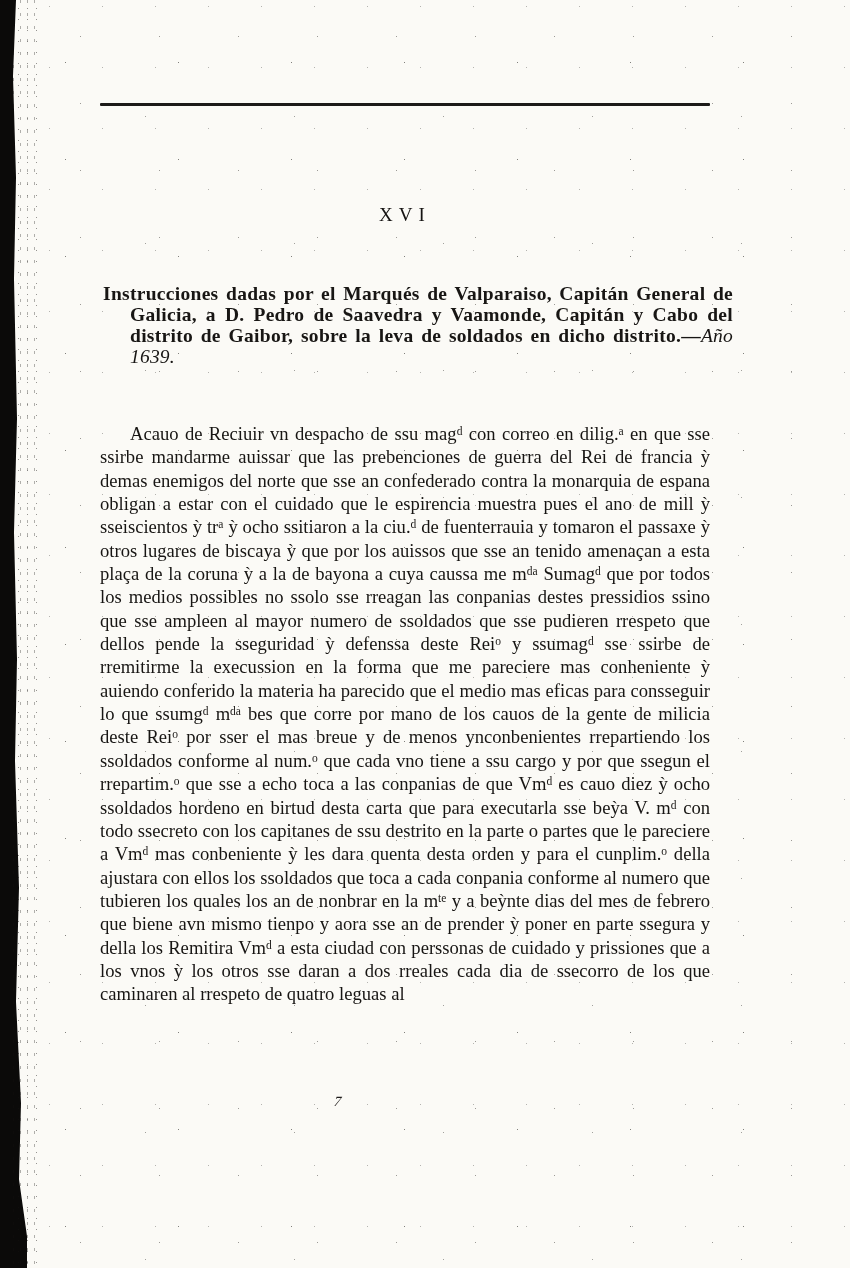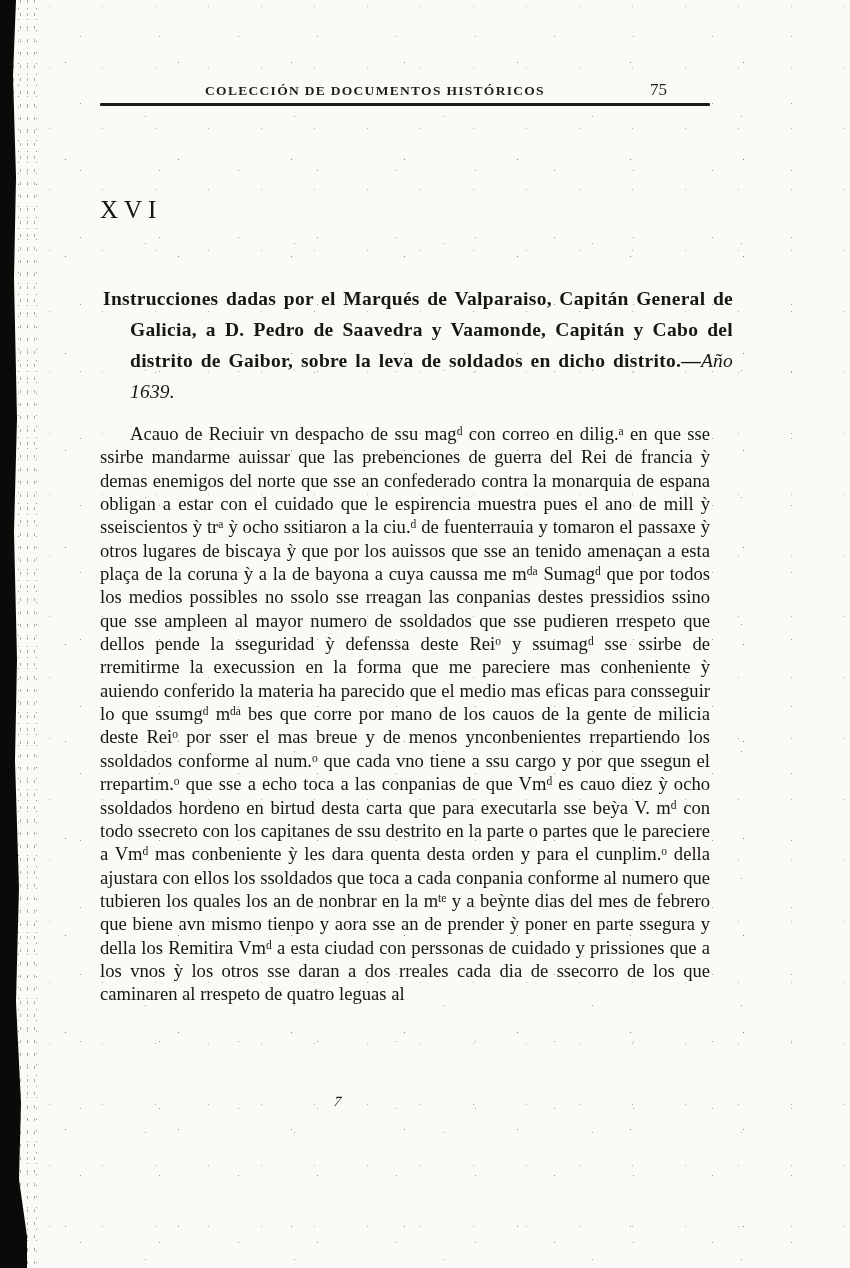--- a/index.html
+++ b/index.html
@@ -49,26 +49,26 @@
     font-size: 13.5px; font-weight: 700; letter-spacing: 1.3px;
     color: #201e1c;
   }
   .page-number {
     width: 60px; text-align: left; font-size: 17px; color: #24221f;
   }
   .header-rule {
     top: 103px; height: 3px; background: #1c1a18; border-radius: 1px;
   }
   .section-heading {
-    top: 196px; 
-    font-size: 25px; letter-spacing: 6px; color: #151312;
+    top: 204px; text-align: center;
+    font-size: 19px; letter-spacing: 6px; color: #151312;
   }
   .doc-title {
     top: 283px; left: 103px; width: 603px;
-    font-size: 19.5px; font-weight: 700; line-height: 31px;
+    font-size: 19.5px; font-weight: 700; line-height: 21px;
     text-align: justify; letter-spacing: 0.3px;
     padding-left: 27px; text-indent: -27px;
     color: #181614;
   }
   .doc-title em { font-weight: 400; font-style: italic; letter-spacing: 0.2px; }
   .body-text {
     top: 422px; width: 610px;
     font-size: 18.6px; line-height: 23.35px;
     text-align: justify; text-indent: 30px;
     color: #171513;
@@ -83,24 +83,20 @@
   }
 </style>
 </head>
 <body>
 
 <div class="page">
 
   <div class="gutter"></div>
   <div class="gutter-noise"></div>
 
-  <div class="content running-header" style="position:absolute;">
-    <span class="header-title">COLECCIÓN DE DOCUMENTOS HISTÓRICOS</span>
-    <span class="page-number">75</span>
-  </div>
 
   <div class="content header-rule" style="position:absolute;"></div>
 
   <div class="content section-heading" style="position:absolute;">XVI</div>
 
   <div class="doc-title" style="position:absolute;">
     <span>Instrucciones dadas por el Marqués de Valparaiso, Capitán General de Galicia, a D. Pedro de Saavedra y Vaamonde, Capitán y Cabo del distrito de Gaibor, sobre la leva de soldados en dicho distrito.—</span><em>Año 1639.</em>
   </div>
 
   <div class="content body-text" style="position:absolute;">Acauo de Reciuir vn despacho de ssu mag<sup>d</sup> con correo en dilig.<sup>a</sup> en que sse ssirbe mandarme auissar que las prebenciones de guerra del Rei de francia ỳ demas enemigos del norte que sse an confederado contra la monarquia de espana obligan a estar con el cuidado que le espirencia muestra pues el ano de mill ỳ sseiscientos ỳ tr<sup>a</sup> ỳ ocho ssitiaron a la ciu.<sup>d</sup> de fuenterrauia y tomaron el passaxe ỳ otros lugares de biscaya ỳ que por los auissos que sse an tenido amenaçan a esta plaça de la coruna ỳ a la de bayona a cuya caussa me m<sup>da</sup> Sumag<sup>d</sup> que por todos los medios possibles no ssolo sse rreagan las conpanias destes pressidios ssino que sse ampleen al mayor numero de ssoldados que sse pudieren rrespeto que dellos pende la sseguridad ỳ defenssa deste Rei<sup>o</sup> y ssumag<sup>d</sup> sse ssirbe de rremitirme la execussion en la forma que me pareciere mas conheniente ỳ auiendo conferido la materia ha parecido que el medio mas eficas para consseguir lo que ssumg<sup>d</sup> m<sup>da</sup> bes que corre por mano de los cauos de la gente de milicia deste Rei<sup>o</sup> por sser el mas breue y de menos ynconbenientes rrepartiendo los ssoldados conforme al num.<sup>o</sup> que cada vno tiene a ssu cargo y por que ssegun el rrepartim.<sup>o</sup> que sse a echo toca a las conpanias de que Vm<sup>d</sup> es cauo diez ỳ ocho ssoldados hordeno en birtud desta carta que para executarla sse beỳa V. m<sup>d</sup> con todo ssecreto con los capitanes de ssu destrito en la parte o partes que le pareciere a Vm<sup>d</sup> mas conbeniente ỳ les dara quenta desta orden y para el cunplim.<sup>o</sup> della ajustara con ellos los ssoldados que toca a cada conpania conforme al numero que tubieren los quales los an de nonbrar en la m<sup>te</sup> y a beỳnte dias del mes de febrero que biene avn mismo tienpo y aora sse an de prender ỳ poner en parte ssegura y della los Remitira Vm<sup>d</sup> a esta ciudad con perssonas de cuidado y prissiones que a los vnos ỳ los otros sse daran a dos rreales cada dia de ssecorro de los que caminaren al rrespeto de quatro leguas al</div>

